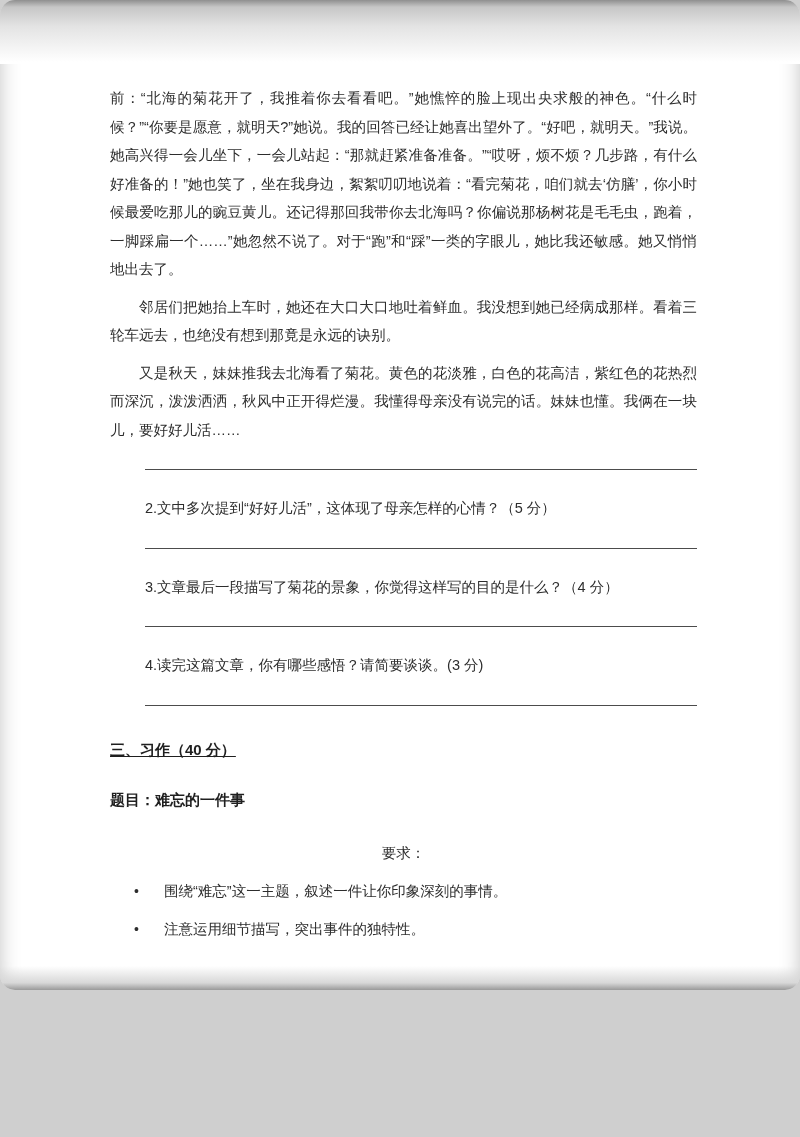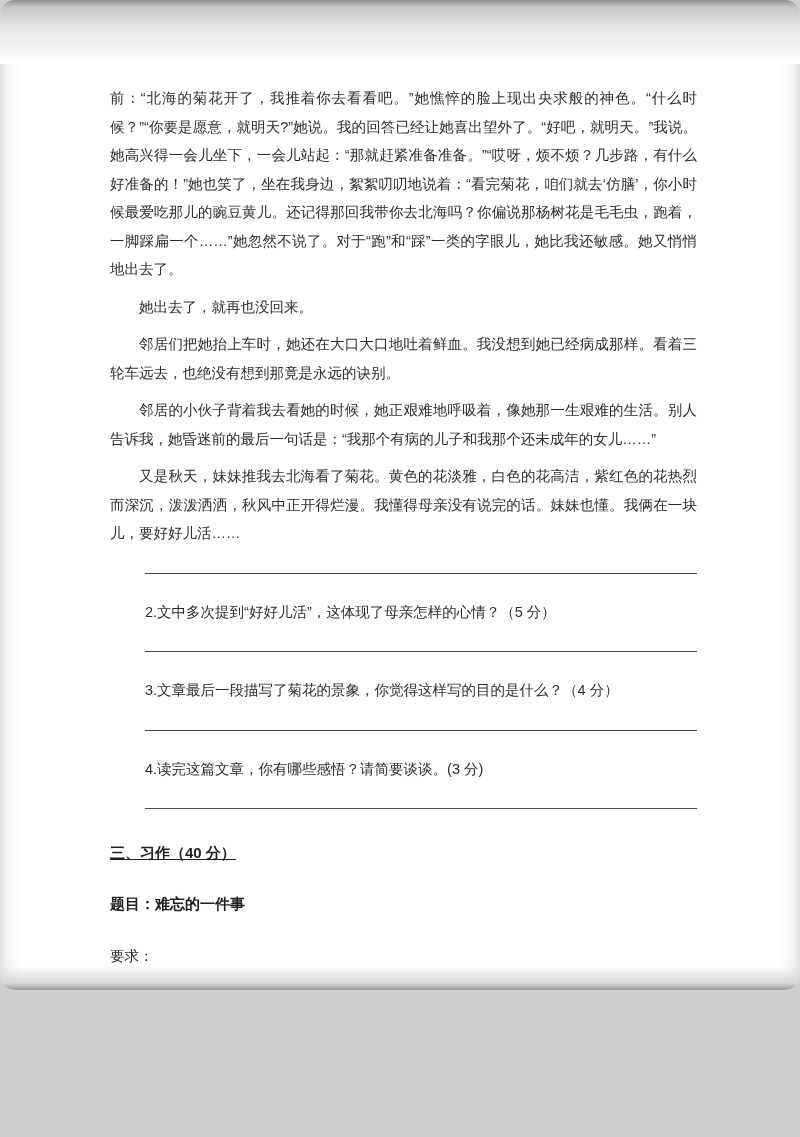--- a/index.html
+++ b/index.html
@@ -51,21 +51,21 @@
     text-align: left;
     text-decoration: underline;
   }
   .topic {
     margin: 22px 0 12px 0;
     font-size: 15px;
     font-weight: bold;
     color: #1f1f1f;
     text-align: left;
   }
-  .req-label { margin: 24px 0 0 0; text-align: left; }
+  .req-label { margin: 24px 0 0 0; text-align: center; }
   .bullet {
     display: flex;
     align-items: flex-start;
     margin: 10px 0 0 24px;
     line-height: 28px;
     text-align: left;
   }
   .bullet-marker {
     flex: 0 0 30px;
     font-size: 14px;
@@ -86,23 +86,21 @@
 </style>
 </head>
 <body>
 
 <div class="viewport">
   <div class="top-fade"></div>
 
   <div class="content">
 
     <p class="para">前：“北海的菊花开了，我推着你去看看吧。”她憔悴的脸上现出央求般的神色。“什么时候？”“你要是愿意，就明天?”她说。我的回答已经让她喜出望外了。“好吧，就明天。”我说。她高兴得一会儿坐下，一会儿站起：“那就赶紧准备准备。”“哎呀，烦不烦？几步路，有什么好准备的！”她也笑了，坐在我身边，絮絮叨叨地说着：“看完菊花，咱们就去‘仿膳’，你小时候最爱吃那儿的豌豆黄儿。还记得那回我带你去北海吗？你偏说那杨树花是毛毛虫，跑着，一脚踩扁一个……”她忽然不说了。对于“跑”和“踩”一类的字眼儿，她比我还敏感。她又悄悄地出去了。</p>
-    <p class="para indent">她出去了，就再也没回来。</p>
     <p class="para indent">邻居们把她抬上车时，她还在大口大口地吐着鲜血。我没想到她已经病成那样。看着三轮车远去，也绝没有想到那竟是永远的诀别。</p>
-    <p class="para indent">邻居的小伙子背着我去看她的时候，她正艰难地呼吸着，像她那一生艰难的生活。别人告诉我，她昏迷前的最后一句话是：“我那个有病的儿子和我那个还未成年的女儿……”</p>
     <p class="para indent">又是秋天，妹妹推我去北海看了菊花。黄色的花淡雅，白色的花高洁，紫红色的花热烈而深沉，泼泼洒洒，秋风中正开得烂漫。我懂得母亲没有说完的话。妹妹也懂。我俩在一块儿，要好好儿活……</p>
 
     <div class="questions">
       <div class="question-block">
         <div class="answer-line"></div>
       </div>
       <div class="question-block">
         <p class="question">2.文中多次提到“好好儿活”，这体现了母亲怎样的心情？（5 分）</p>
         <div class="answer-line"></div>
       </div>

